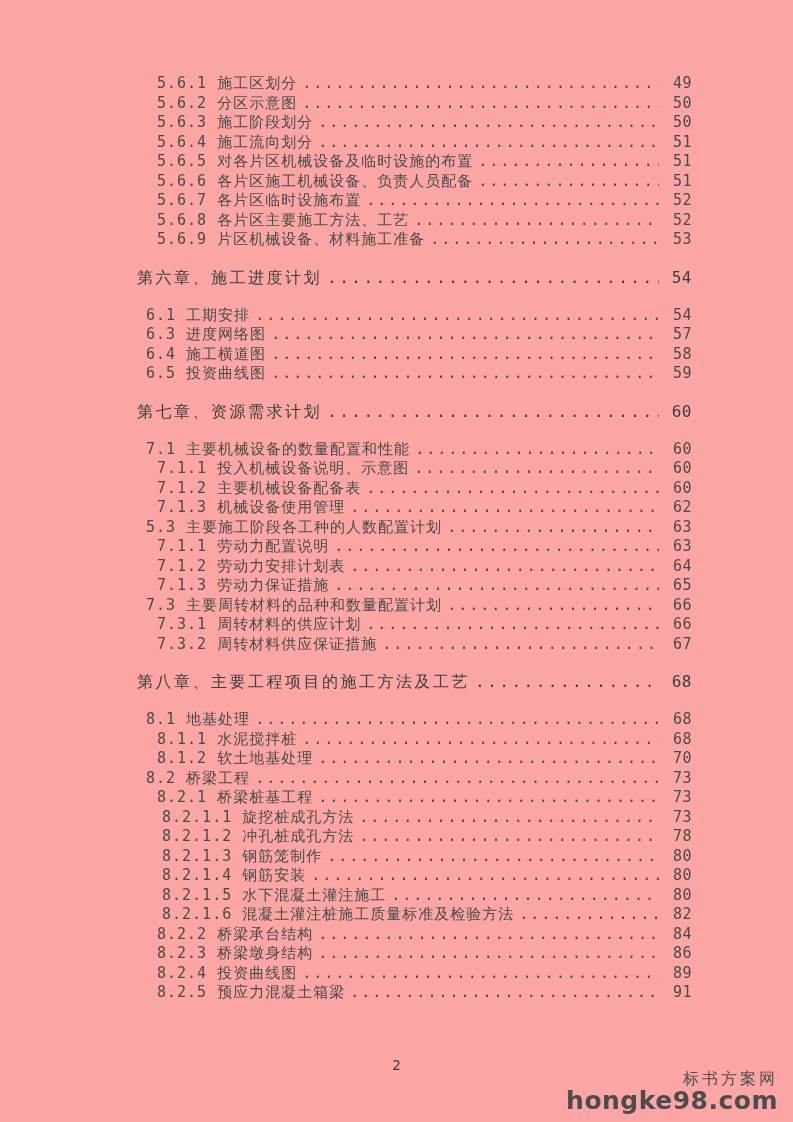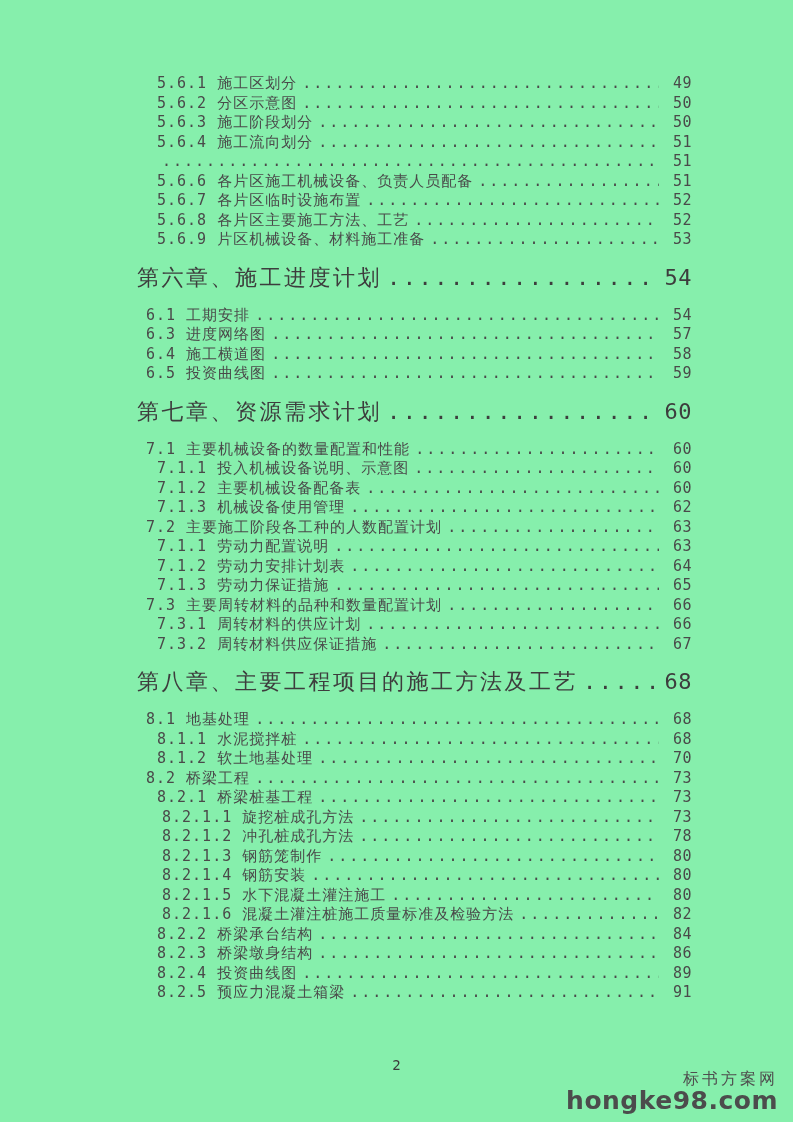--- a/index.html
+++ b/index.html
@@ -2,31 +2,31 @@
 <html><head>
 <meta charset="utf-8">
 <style>
   html,body{margin:0;padding:0;}
   body{
     width:793px;height:1122px;position:relative;overflow:hidden;
     background:#ffffff;
     font-family:"DejaVu Sans Mono","DejaVu Sans",monospace;
     color:#4a4a4a;
   }
-  .page{position:absolute;inset:0;background:#86efac;}
+  .page{position:absolute;inset:0;background:#fca5a5;}
   .toc{
     position:absolute;left:137px;right:101px;top:74px;
   }
   .toc-row{
     display:flex;align-items:baseline;
     line-height:19.5px;font-size:15px;letter-spacing:1px;
     white-space:nowrap;
   }
   .toc-row.level-1{
-    font-size:22px;line-height:30px;letter-spacing:2.5px;
+    font-size:16px;line-height:30px;letter-spacing:2.5px;
     margin-top:13px;margin-bottom:13px;color:#3d3d3d;
   }
   .toc-row.level-2{padding-left:9px;}
   .toc-row.level-3{padding-left:20px;}
   .toc-row.level-4{padding-left:25px;}
   .toc-title{flex:0 0 auto;}
   .toc-leader{
     flex:1 1 auto;overflow:hidden;margin:0 3px 0 5px;
     letter-spacing:2px;
   }
@@ -72,20 +72,21 @@
       <span class="toc-title">5.6.3 施工阶段划分</span>
       <span class="toc-leader"></span>
       <span class="toc-page">50</span>
     </div>
       <div class="toc-row level-3">
       <span class="toc-title">5.6.4 施工流向划分</span>
       <span class="toc-leader"></span>
       <span class="toc-page">51</span>
     </div>
       <div class="toc-row level-3">
+      <span class="toc-title">5.6.5 对各片区机械设备及临时设施的布置</span>
       <span class="toc-leader"></span>
       <span class="toc-page">51</span>
     </div>
       <div class="toc-row level-3">
       <span class="toc-title">5.6.6 各片区施工机械设备、负责人员配备</span>
       <span class="toc-leader"></span>
       <span class="toc-page">51</span>
     </div>
       <div class="toc-row level-3">
       <span class="toc-title">5.6.7 各片区临时设施布置</span>
@@ -146,21 +147,21 @@
       <span class="toc-title">7.1.2 主要机械设备配备表</span>
       <span class="toc-leader"></span>
       <span class="toc-page">60</span>
     </div>
       <div class="toc-row level-3">
       <span class="toc-title">7.1.3 机械设备使用管理</span>
       <span class="toc-leader"></span>
       <span class="toc-page">62</span>
     </div>
       <div class="toc-row level-2">
-      <span class="toc-title">7.2 主要施工阶段各工种的人数配置计划</span>
+      <span class="toc-title">5.3 主要施工阶段各工种的人数配置计划</span>
       <span class="toc-leader"></span>
       <span class="toc-page">63</span>
     </div>
       <div class="toc-row level-3">
       <span class="toc-title">7.1.1 劳动力配置说明</span>
       <span class="toc-leader"></span>
       <span class="toc-page">63</span>
     </div>
       <div class="toc-row level-3">
       <span class="toc-title">7.1.2 劳动力安排计划表</span>

